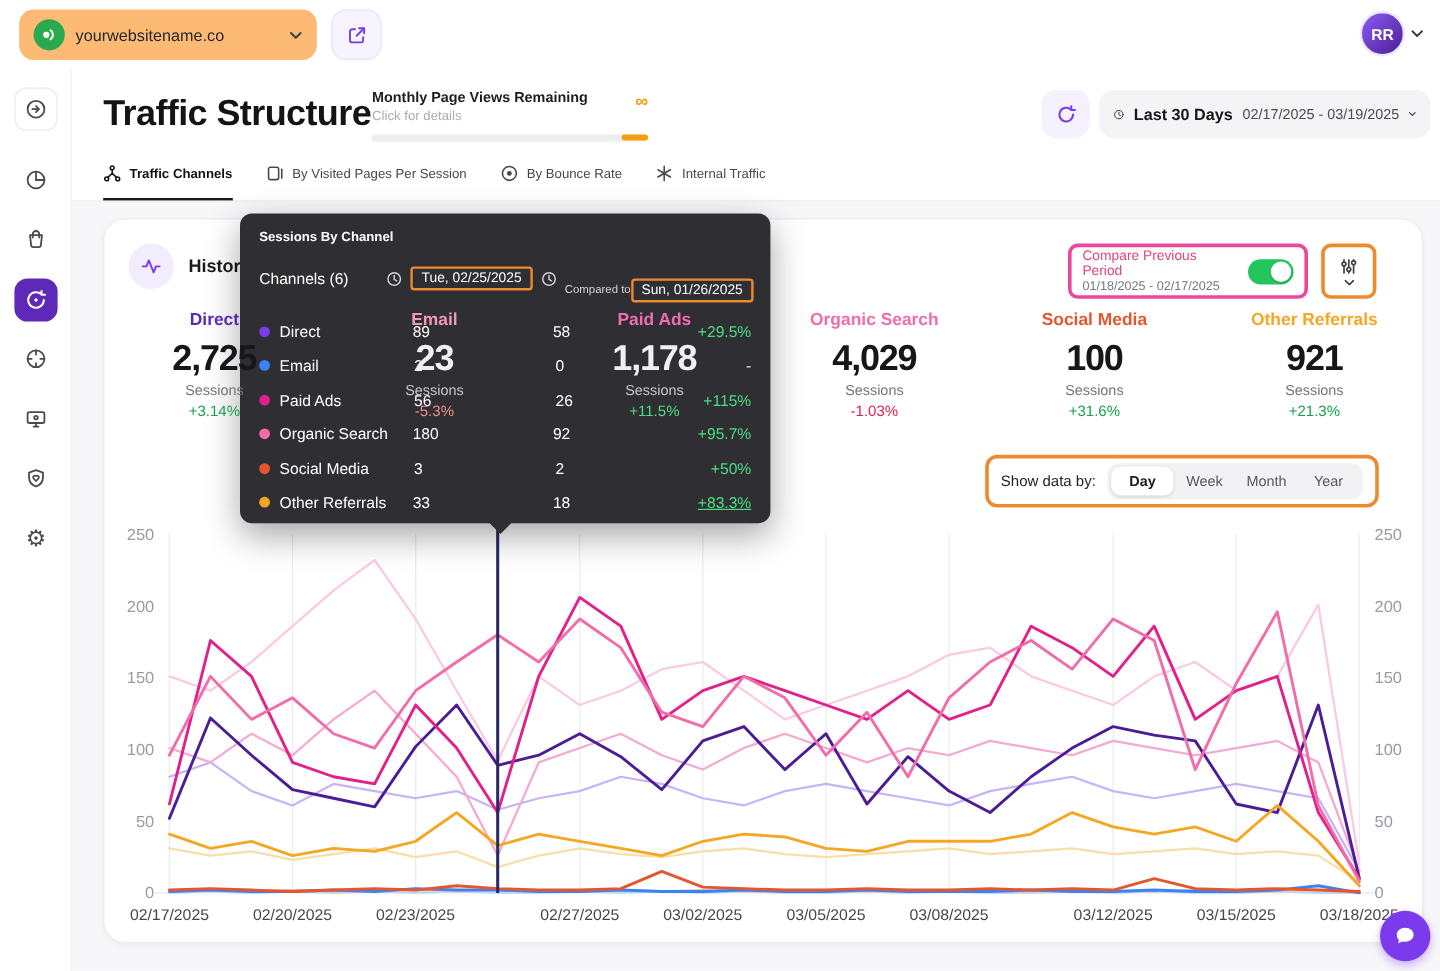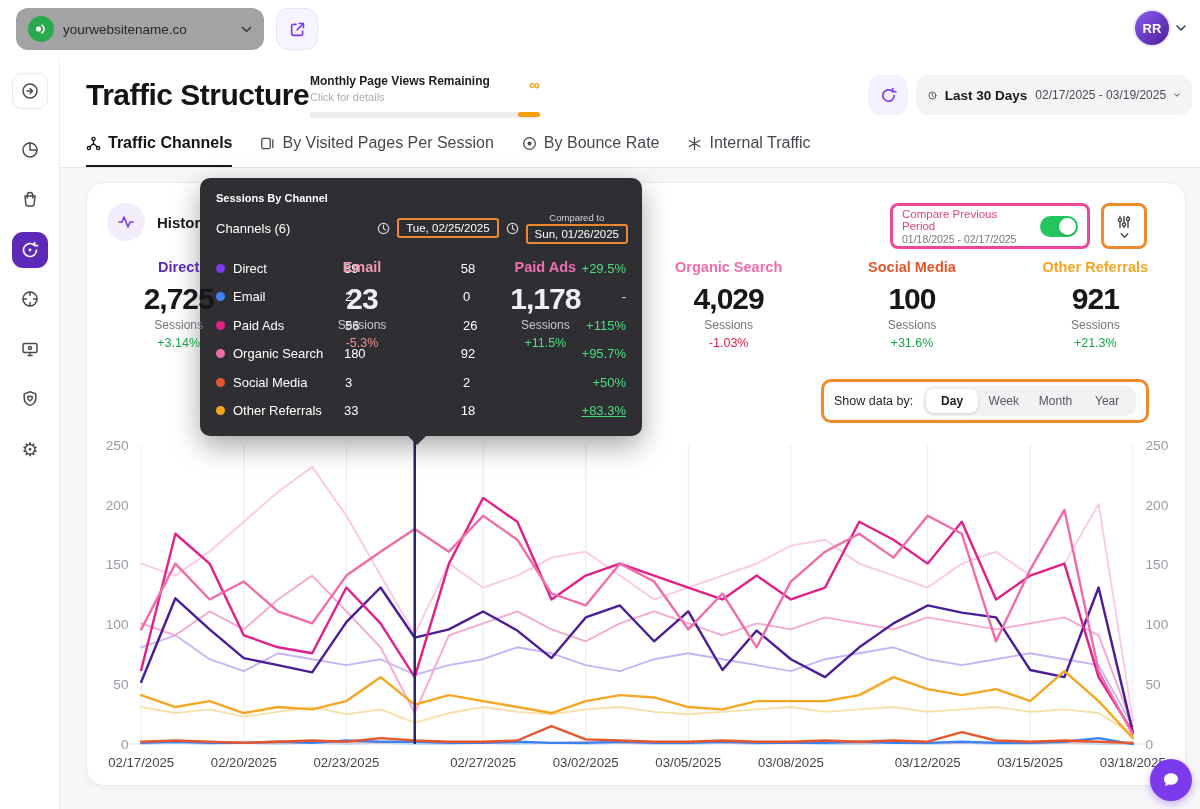--- a/index.html
+++ b/index.html
@@ -5,21 +5,21 @@
   * { box-sizing: border-box; margin: 0; padding: 0; }
   html,body { width:1200px; height:809px; }
   body {
     font-family: "Liberation Sans", sans-serif;
     background:#ffffff; position:relative; overflow:hidden; color:#17171b;
   }
   svg text { font-family:"Liberation Sans", sans-serif; }
 
   
   #topbar { position:absolute; left:0; top:0; width:1200px; height:58px; background:#fff; z-index:20; }
-  .site-pill { position:absolute; left:16px; top:8px; width:248px; height:42px; background:#a3a3a3;
+  .site-pill { position:absolute; left:16px; top:8px; width:248px; height:42px; background:#fdba74;
     border-radius:12px; display:flex; align-items:center; gap:9px; padding:0 12px; cursor:pointer; }
   .site-logo { width:26px; height:26px; border-radius:50%; background:#2aa94f; display:flex; align-items:center; justify-content:center; flex:none; }
   .site-name { font-size:13.5px; color:#26262b; flex:1; }
   .open-btn { position:absolute; left:276px; top:8px; width:42px; height:42px; background:#f7f3ff;
     border:1px solid #eae2fb; border-radius:12px; display:flex; align-items:center; justify-content:center; cursor:pointer; }
   .avatar-wrap { position:absolute; right:14px; top:9px; display:flex; align-items:center; gap:5px; cursor:pointer; }
   .avatar { width:38px; height:38px; border-radius:50%; color:#fff; font-weight:bold; font-size:13px;
     display:flex; align-items:center; justify-content:center;
     background:linear-gradient(135deg,#8b5cf6,#4c1d95); border:2px solid #ede9fe; }
 
@@ -43,21 +43,21 @@
   .quota-inf { position:absolute; right:0; top:2px; color:#f59e0b; font-size:15px; font-weight:bold; }
 
   .refresh-btn { position:absolute; left:808px; top:17px; width:40px; height:40px; background:#f5f1fe; border-radius:12px;
     display:flex; align-items:center; justify-content:center; cursor:pointer; }
   .range-pill { position:absolute; left:856px; top:17px; height:40px; width:276px; background:#f4f4f6; border-radius:12px;
     display:flex; align-items:center; gap:8px; padding:0 12px; cursor:pointer; }
   .range-preset { font-size:13.5px; font-weight:bold; color:#18181b; white-space:nowrap; }
   .range-dates { font-size:12px; color:#4b4b52; white-space:nowrap; }
 
   .tabs { position:absolute; left:26px; bottom:0; display:flex; gap:28px; }
-  .tab { display:flex; align-items:center; gap:7px; font-size:16px; color:#474750; padding-bottom:13px; cursor:pointer; border-bottom:2.5px solid transparent; }
+  .tab { display:flex; align-items:center; gap:7px; font-size:11px; color:#474750; padding-bottom:13px; cursor:pointer; border-bottom:2.5px solid transparent; }
   .tab svg { flex:none; }
   .tab.active { color:#131316; font-weight:bold; border-bottom-color:#18181b; }
 
   
   .content-card { position:absolute; left:26px; top:124px; width:1100px; height:604px; background:#fff;
     border:1px solid #ececef; border-radius:18px; box-shadow:0 2px 6px rgba(0,0,0,0.04); }
   .chart-head-icon { position:absolute; left:20px; top:20px; width:38px; height:38px; border-radius:50%; background:#f2edfd;
     display:flex; align-items:center; justify-content:center; }
   .chart-title { position:absolute; left:70px; top:31px; font-size:15px; font-weight:bold; color:#1b1b20; }
 
@@ -91,21 +91,21 @@
 
   
   .tooltip { position:absolute; left:140px; top:120px; width:442px; height:258px; background:#2f2f33; border-radius:10px;
     z-index:50; box-shadow:0 10px 28px rgba(0,0,0,0.35); color:#fff; }
   .tt-caret { position:absolute; bottom:-9px; left:207px; width:0; height:0;
     border-left:10px solid transparent; border-right:10px solid transparent; border-top:10px solid #2f2f33; }
   .tt-title { padding:14px 16px 6px; font-size:11px; font-weight:bold; }
   .tt-sub { display:flex; align-items:center; padding:2px 14px 6px 16px; gap:7px; }
   .tt-channels { font-size:13px; flex:1; }
   .tt-chip { border:2px solid #ee8a2e; border-radius:3px; padding:2px 7px; font-size:11.5px; white-space:nowrap; }
-  .tt-cmp-col { display:flex; flex-direction:column; align-items:center; }
+  .tt-cmp-col { display:flex; flex-direction:row; align-items:center;margin-top:20px; }
   .tt-cmp-label { font-size:9.5px; color:#d4d4d8; margin-bottom:1px; }
   .tt-rows { padding:4px 16px 8px; }
   .tt-row { display:flex; align-items:center; height:28.5px; font-size:13px; }
   .tt-dot { width:9px; height:9px; border-radius:50%; margin-right:8px; flex:none; }
   .tt-label { width:112px; }
   .tt-cur { width:118px; }
   .tt-prev { width:122px; }
   .tt-change { flex:1; text-align:right; }
 
   .chat-fab { position:absolute; left:1150px; top:759px; width:42px; height:42px; border-radius:50%; background:#7c3aed;

